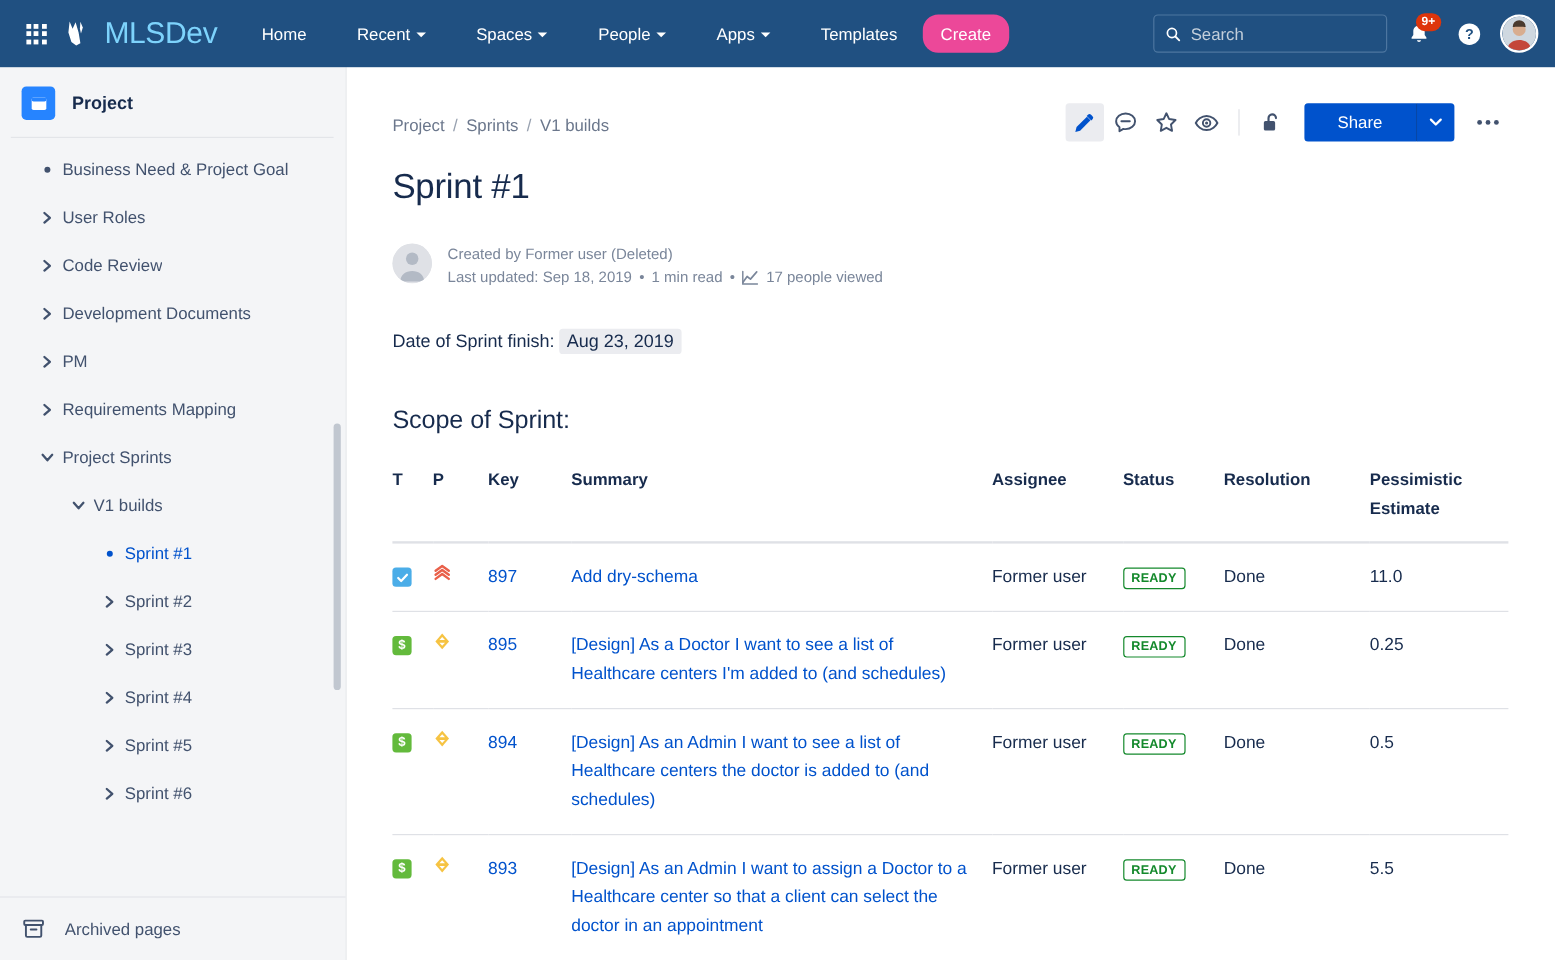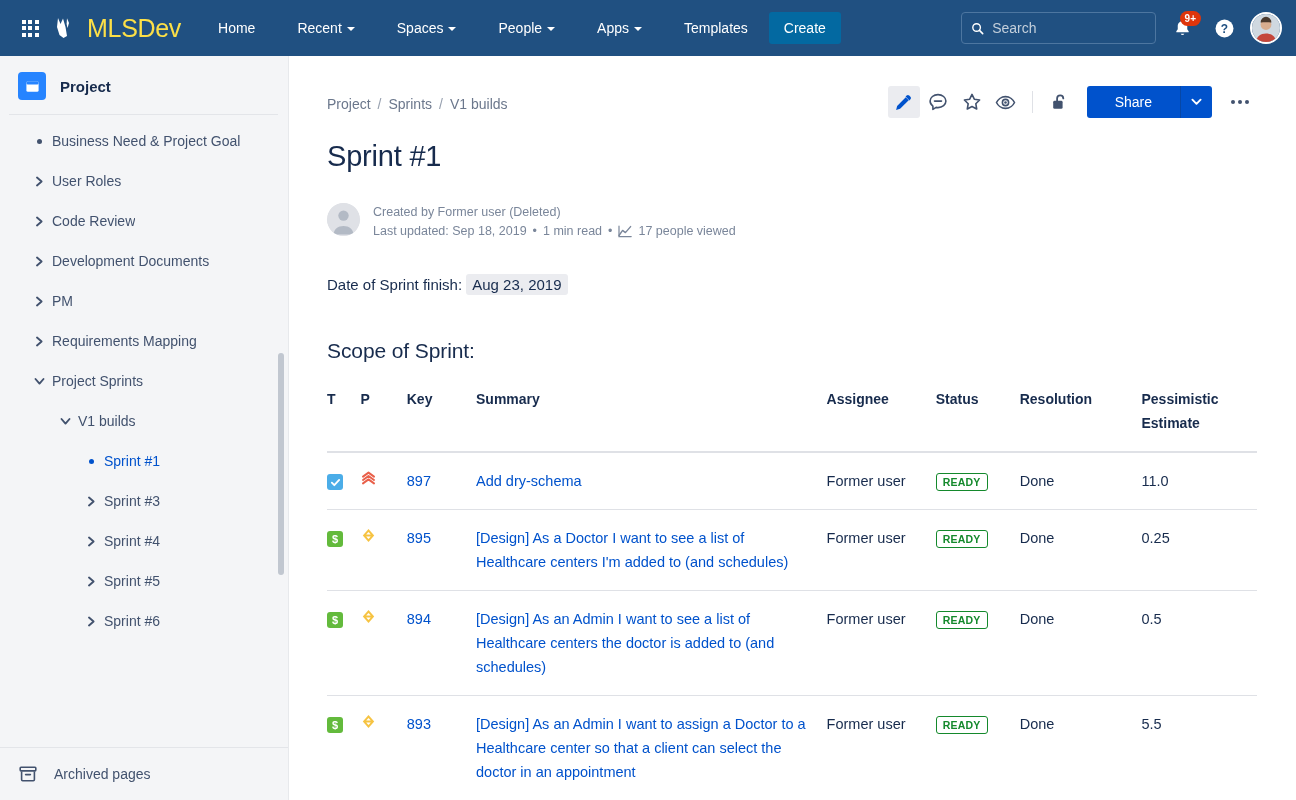--- a/index.html
+++ b/index.html
@@ -23,33 +23,33 @@
   .app-switcher {
     width: 28px; height: 28px;
     display: flex; align-items: center; justify-content: center;
     margin-right: 10px; border-radius: 3px; cursor: pointer;
   }
   .grid-dots { display: grid; grid-template-columns: repeat(3, 4px); gap: 2.5px; }
   .grid-dots i { width: 4px; height: 4px; background: #fff; display: block; }
 
   .brand { display: flex; align-items: center; gap: 7px; margin-right: 26px; cursor: pointer; }
   .brand svg { display: block; }
-  .brand-name { color: #fde047; font-size: 25px; font-weight: 400; letter-spacing: -0.3px; }
+  .brand-name { color: #7dd3fc; font-size: 25px; font-weight: 400; letter-spacing: -0.3px; }
 
   .navlinks { display: flex; align-items: center; gap: 20px; }
   .navlink {
     color: #ffffff; font-size: 14px; padding: 7px 11px;
     border-radius: 3px; cursor: pointer; white-space: nowrap;
     display: flex; align-items: center; gap: 5px;
   }
   .caret { width: 0; height: 0; border-left: 4px solid transparent; border-right: 4px solid transparent; border-top: 4.5px solid #ffffff; display: block; margin-top: 2px; }
 
   .create-btn {
-    background: #0369a1; color: #fff; font-size: 14px;
-    padding: 8px 15px; border-radius: 3px; margin-left: 10px;
+    background: #ec4899; color: #fff; font-size: 14px;
+    padding: 8px 15px; border-radius: 13px; margin-left: 10px;
     cursor: pointer; border: none; font-family: inherit;
   }
 
   .nav-right { margin-left: auto; display: flex; align-items: center; gap: 10px; }
   .search-box {
     width: 195px; height: 32px; border: 1px solid #4d76a0;
     border-radius: 4px; display: flex; align-items: center;
     padding: 0 9px; gap: 8px; background: transparent; cursor: text;
   }
   .search-box input {
@@ -360,20 +360,28 @@
       <span class="sb-label">V1 builds</span>
     </div>
 
     <div class="sb-item lvl2 active">
       <span class="sb-bullet">
           <i class="dot"></i>
         </span>
       <span class="sb-label">Sprint #1</span>
     </div>
 
+    <div class="sb-item lvl2">
+      <span class="sb-chev">
+        <svg width="9" height="11" viewBox="0 0 9 11">
+            <path d="M2 1.5 L6.6 5.5 L2 9.5" fill="none" stroke="#42526e" stroke-width="1.9" stroke-linecap="round" stroke-linejoin="round"></path>
+          </svg>
+      </span>
+      <span class="sb-label">Sprint #2</span>
+    </div>
 
     <div class="sb-item lvl2">
       <span class="sb-chev">
         <svg width="9" height="11" viewBox="0 0 9 11">
             <path d="M2 1.5 L6.6 5.5 L2 9.5" fill="none" stroke="#42526e" stroke-width="1.9" stroke-linecap="round" stroke-linejoin="round"></path>
           </svg>
       </span>
       <span class="sb-label">Sprint #3</span>
     </div>
 

